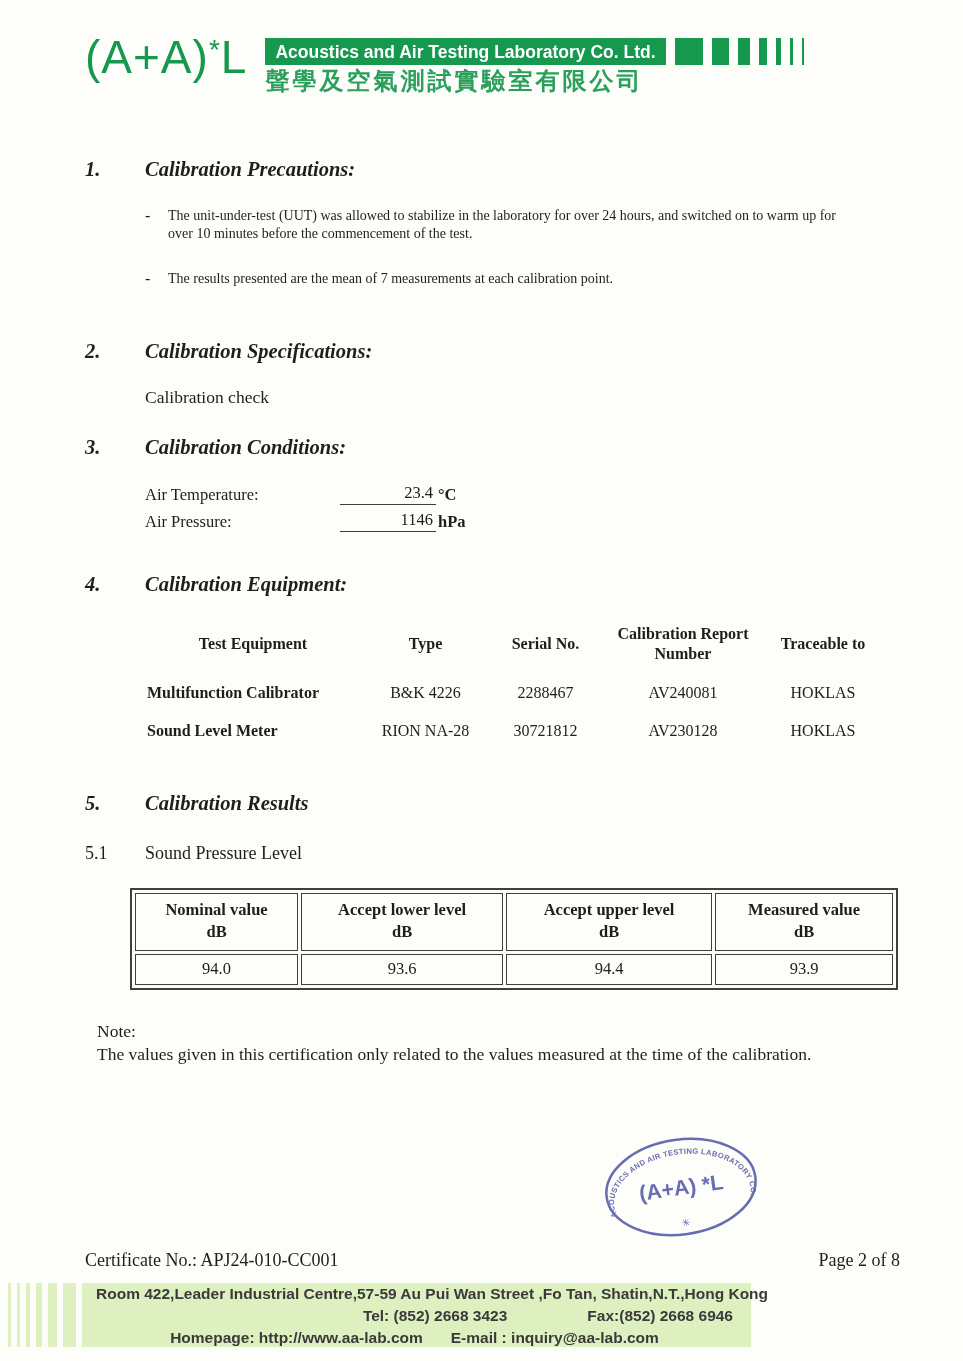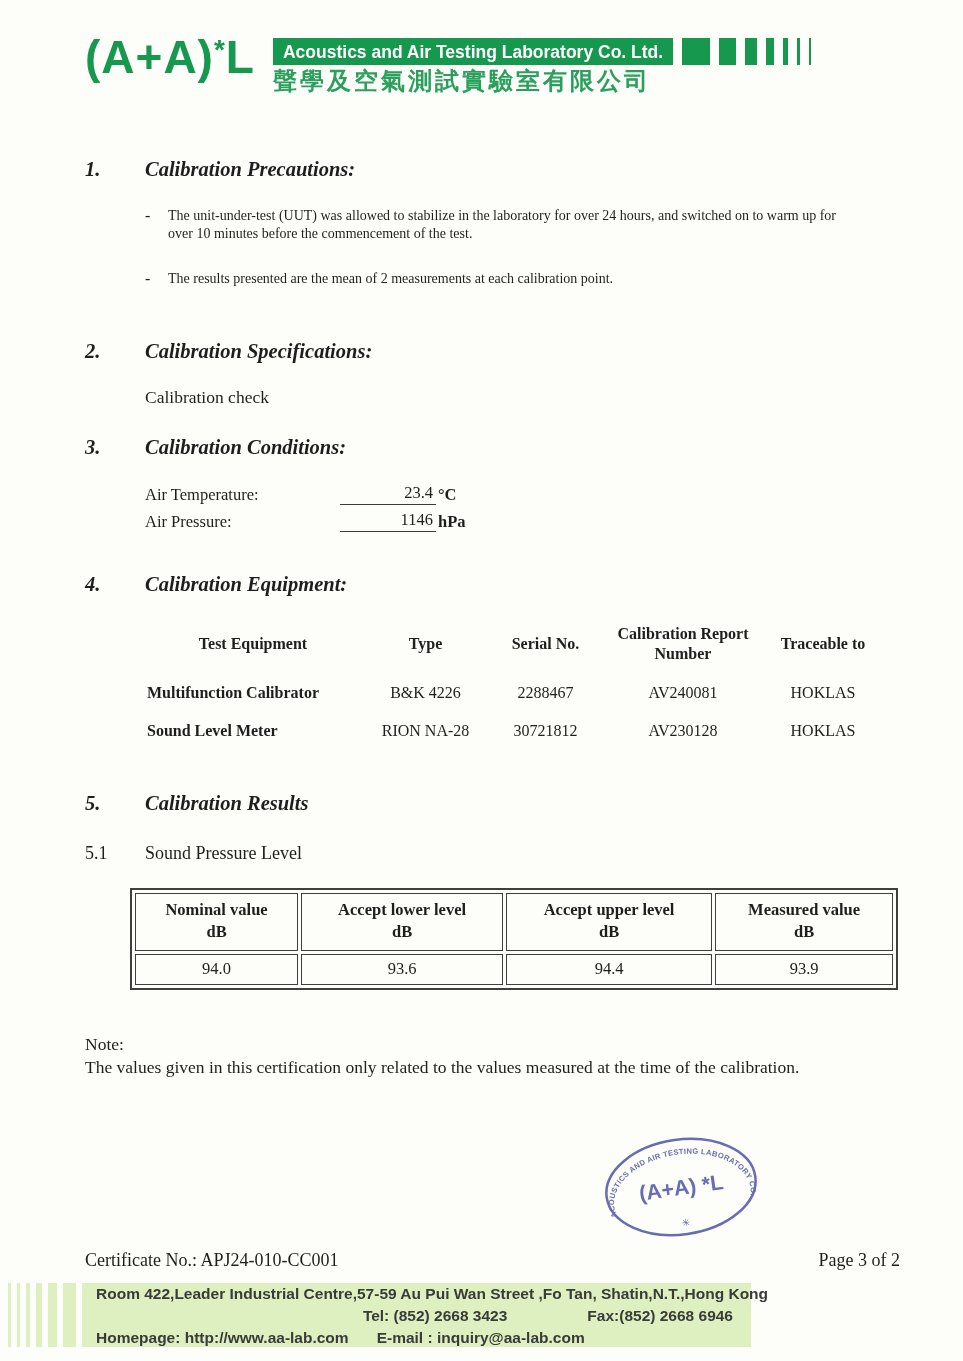--- a/index.html
+++ b/index.html
@@ -6,21 +6,21 @@
   html,body { background:#e8e8e6; }
   .page {
     width:963px; height:1361px; margin:0 auto; background:#fdfdfa;
     font-family:"Liberation Serif", serif; color:#1e1e1e;
     padding:26px 63px 0 85px; display:flex; flex-direction:column;
     position:relative; overflow:hidden;
   }
   
   .hdr { display:flex; align-items:flex-start; gap:18px; margin-top:8px; }
   .logo {
-    font-family:"Liberation Sans", sans-serif; font-weight:700;
+    font-family:"Liberation Sans", sans-serif; font-weight:400;
     color:#17984f; font-size:46px; letter-spacing:1px; line-height:1; white-space:nowrap;
   }
   .logo sup { font-size:28px; vertical-align:14px; }
   .hdr-right { display:flex; flex-direction:column; gap:2px; padding-top:4px; }
   .banner-row { display:flex; align-items:stretch; gap:9px; height:27px; }
   .banner {
     background:#17984f; color:#ffffff; font-family:"Liberation Sans", sans-serif;
     font-weight:700; font-size:17.5px; padding:3px 10px 2px 10px; white-space:nowrap;
     display:flex; align-items:center;
   }
@@ -54,28 +54,28 @@
   
   .equip { margin:22px 0 0 58px; border-collapse:collapse; width:740px; font-size:16px; }
   .equip th { font-weight:700; text-align:center; vertical-align:middle; padding:6px 4px; line-height:1.25; }
   .equip td { text-align:center; padding:14px 4px 6px 4px; }
   .equip td.eq-name { text-align:left; font-weight:700; }
   .c-equip{width:220px}.c-type{width:125px}.c-serial{width:115px}.c-report{width:160px}.c-trace{width:120px}
   .s5 { margin-top:46px; }
   .sub-row { display:flex; margin-top:28px; font-size:18px; }
   
   .results {
-    margin:24px 0 13px 45px; width:768px; border:2px solid #3f3f3f;
+    margin:24px 0 0 45px; width:768px; border:2px solid #3f3f3f;
     border-collapse:separate; border-spacing:3px; font-size:16.5px;
   }
   .results th, .results td { border:1px solid #3f3f3f; text-align:center; }
   .results th { font-weight:700; padding:5px 2px 6px 2px; line-height:1.35; }
   .results td { padding:4px 2px 5px 2px; }
   
-  .note { margin-top:30px; width:780px; font-size:17.5px; line-height:1.32; }
+  .note { margin-top:30px; width:780px; font-size:17.5px; line-height:1.32;margin-left:12px; }
   .note-text { text-align:justify; }
   
   .stamp-row { margin-top:auto; display:flex; }
   .stamp { margin-left:auto; margin-right:140px; transform:rotate(-8deg); opacity:.92; }
   
   .cert-row { display:flex; justify-content:space-between; align-items:baseline; margin-top:4px; font-size:18px; }
   .cert-no { }
   
   .footer-band {
     margin:12px 0 14px -85px; width:831px; height:64px;
@@ -85,21 +85,21 @@
   .stripes { display:flex; gap:6px; align-items:stretch; padding-left:8px; }
   .stripes i { background:#def0c0; display:block; }
   .f1{width:3px}.f2{width:3px}.f3{width:4px}.f4{width:6px}.f5{width:9px}.f6{width:13px}
   .footer-box {
     margin-left:6px; width:669px; background:#def0c0; color:#3a3a3a;
     font-weight:700; font-size:15.5px; padding:5px 14px 4px 14px;
     display:flex; flex-direction:column; justify-content:center; line-height:1.42;
   }
   .f-line1 { text-align:center; white-space:nowrap; }
   .f-line2 { display:flex; justify-content:flex-end; gap:80px; padding-right:4px; }
-  .f-line3 { display:flex; justify-content:flex-start; gap:28px; padding-right:4px; }
+  .f-line3 { display:flex; justify-content:center; gap:28px; padding-right:4px; }
 </style>
 </head>
 <body>
 
 <div class="page">
 
   <div class="hdr">
     <div class="logo"><span>(A+A)</span><sup>*</sup><span>L</span></div>
     <div class="hdr-right">
       <div class="banner-row">
@@ -122,21 +122,21 @@
     <span class="sec-num">1.</span>
     <span>Calibration Precautions:</span>
   </div>
   <div class="bullets">
     <div class="bullet">
       <span class="dash">-</span>
       <p>The unit-under-test (UUT) was allowed to stabilize in the laboratory for over 24 hours, and switched on to warm up for over 10 minutes before the commencement of the test.</p>
     </div>
     <div class="bullet">
       <span class="dash">-</span>
-      <p>The results presented are the mean of 2 measurements at each calibration point.</p>
+      <p>The results presented are the mean of 7 measurements at each calibration point.</p>
     </div>
   </div>
 
   <div class="sec-head s2">
     <span class="sec-num">2.</span>
     <span>Calibration Specifications:</span>
   </div>
   <p class="plain-body">Calibration check</p>
 
   <div class="sec-head s3">
@@ -239,21 +239,21 @@
       <text font-family="Liberation Sans, sans-serif" font-size="9.6" font-weight="700" fill="#5c60aa" letter-spacing="0.4">
         <textPath href="#arcTop" startOffset="1%">ACOUSTICS AND AIR TESTING LABORATORY CO. LTD.</textPath>
       </text>
       <text x="100" y="84" text-anchor="middle" font-family="Liberation Sans, sans-serif" font-size="27" font-weight="700" fill="#5c60aa">(A+A) *L</text>
       <text x="100" y="124" text-anchor="middle" font-family="DejaVu Sans, sans-serif" font-size="13" fill="#5c60aa">✳</text>
     </svg>
   </div>
 
   <div class="cert-row">
     <span class="cert-no">Certificate No.: APJ24-010-CC001</span>
-    <span>Page 3 of 2</span>
+    <span>Page 2 of 8</span>
   </div>
 
   <div class="footer-band">
     <span class="stripes">
       <i class="f1"></i>
         <i class="f2"></i>
         <i class="f3"></i>
         <i class="f4"></i>
         <i class="f5"></i>
         <i class="f6"></i>

